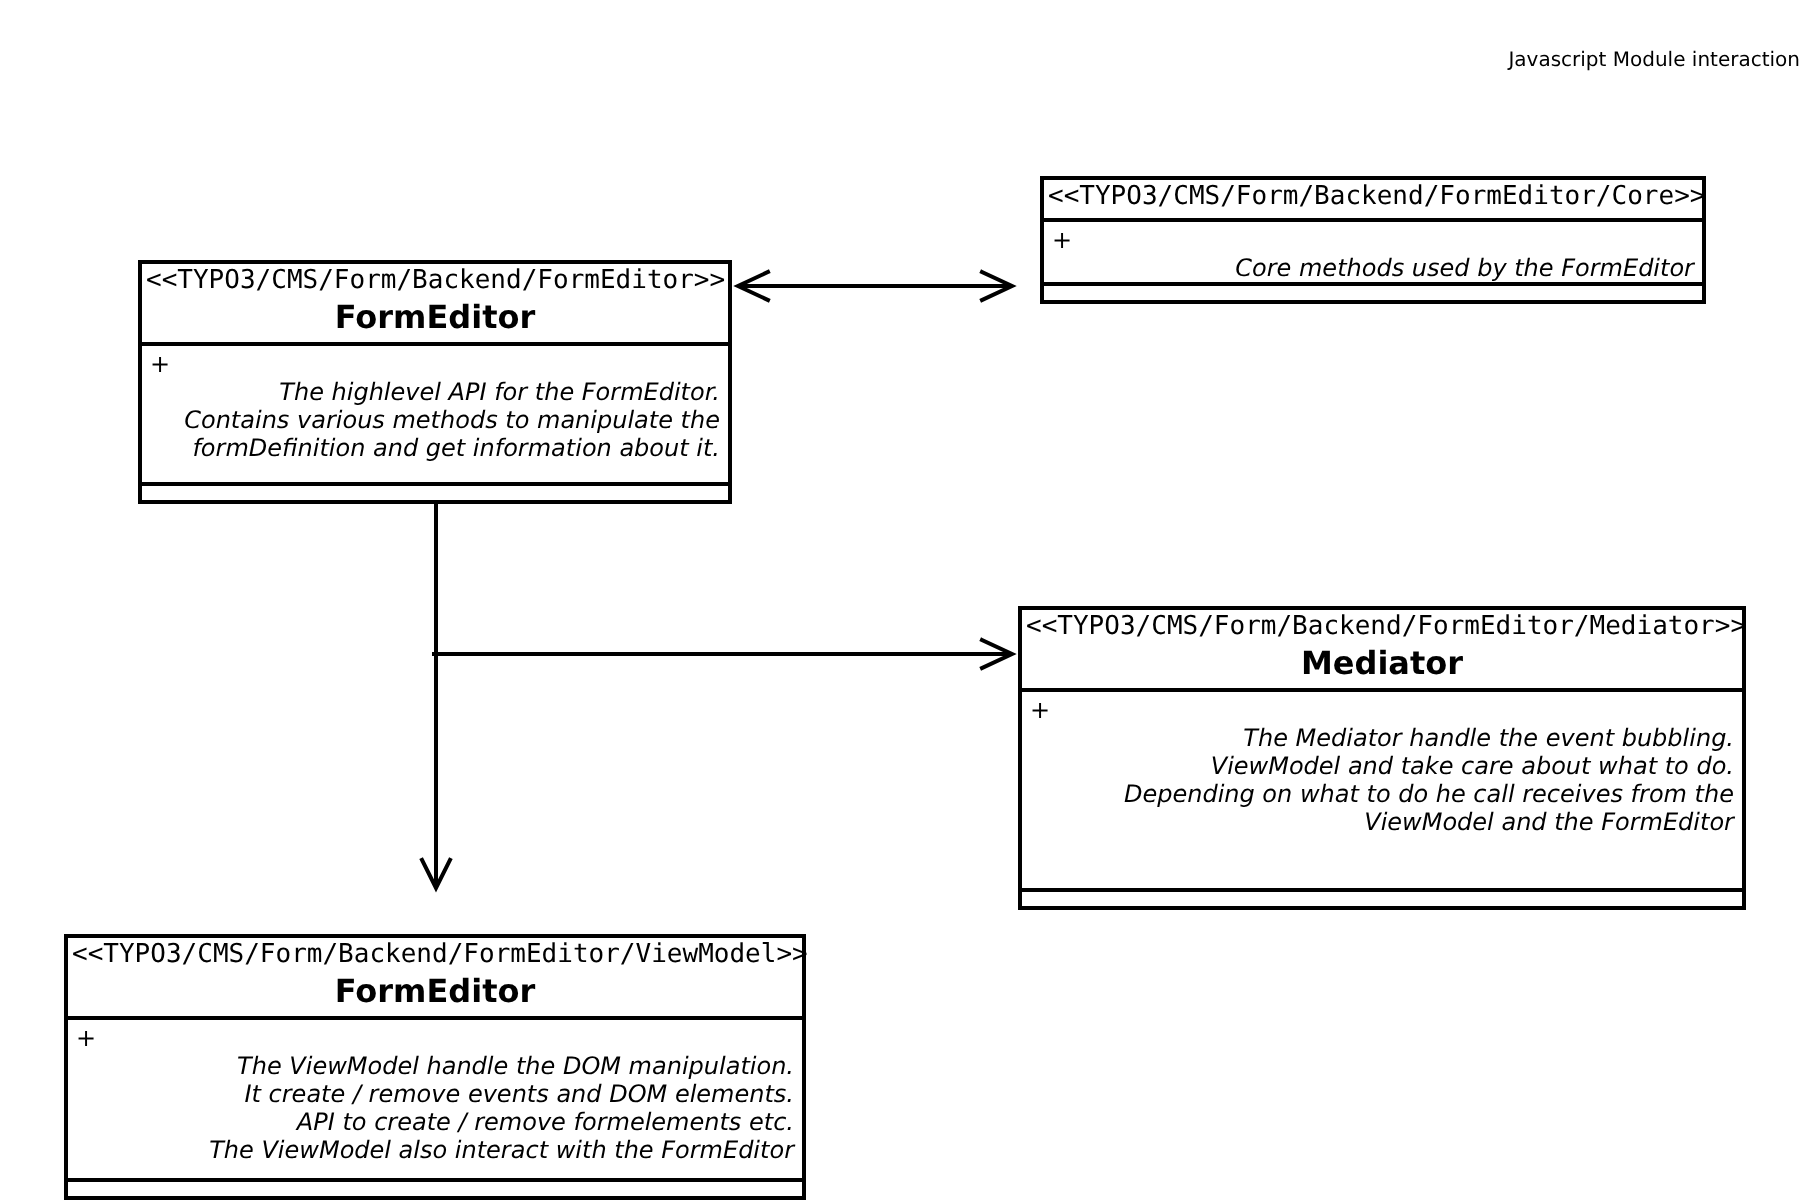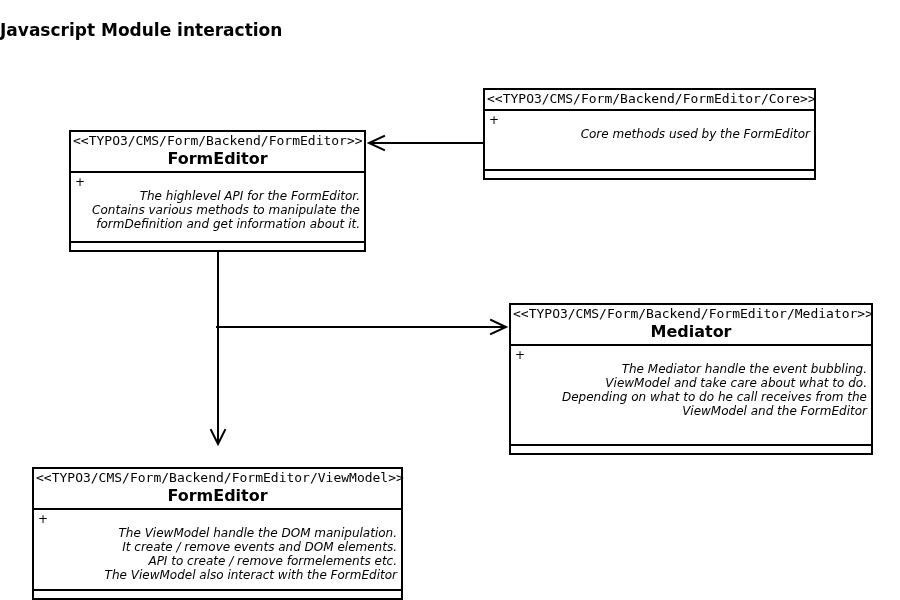--- a/index.html
+++ b/index.html
@@ -10,23 +10,23 @@
     background: var(--bg, #ffffff);
     color: var(--text, #000000);
     font-family: "DejaVu Sans", "Liberation Sans", sans-serif;
     overflow: hidden;
   }
   .diagram-title {
     position: absolute;
     left: 0;
     top: 21px;
     width: 100%;
-    text-align: left;
-    font-size: 17px;
-    font-weight: bold;
+    text-align: right;
+    font-size: 10px;
+    font-weight: normal;
     line-height: 19px;
   }
   .uml-box {
     position: absolute;
     box-sizing: border-box;
     border: 2px solid var(--line, #000000);
     background: var(--bg, #ffffff);
     display: flex;
     flex-direction: column;
   }
@@ -105,21 +105,21 @@
     </div>
     <div class="uml-body">
       <div class="visibility">+</div>
       <div class="desc">The highlevel API for the FormEditor.</div>
       <div class="desc">Contains various methods to manipulate the</div>
       <div class="desc">formDefinition and get information about it.</div>
     </div>
     <div class="uml-footer"></div>
   </div>
 
-  <div class="uml-box" style="left:483px; top:88px; width:333px; height:92px;">
+  <div class="uml-box" style="left:520px; top:88px; width:333px; height:64px;">
     <div class="uml-header">
       <div class="stereotype">&lt;&lt;TYPO3/CMS/Form/Backend/FormEditor/Core&gt;&gt;</div>
     </div>
     <div class="uml-body">
       <div class="visibility">+</div>
       <div class="desc">Core methods used by the FormEditor</div>
     </div>
     <div class="uml-footer"></div>
   </div>
 

